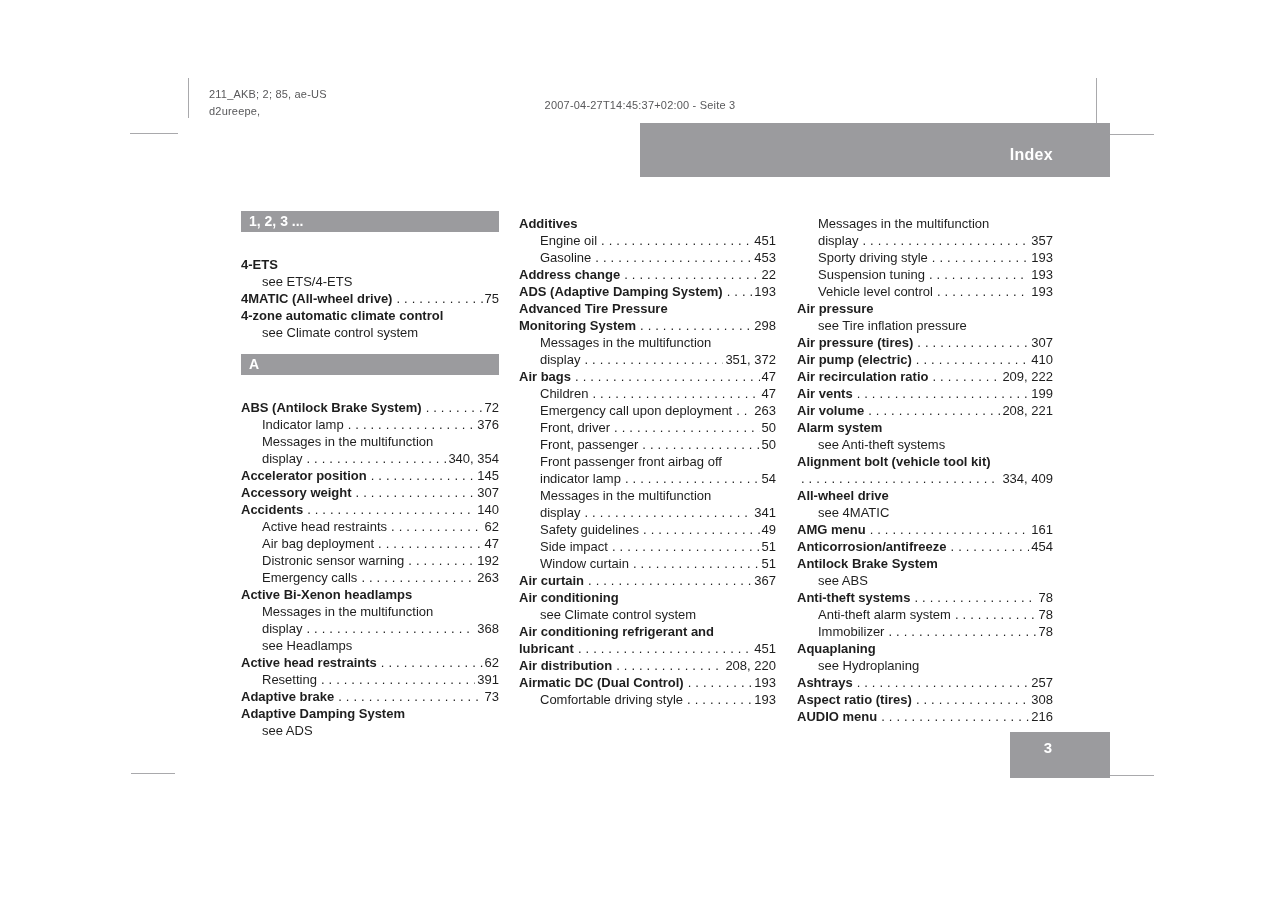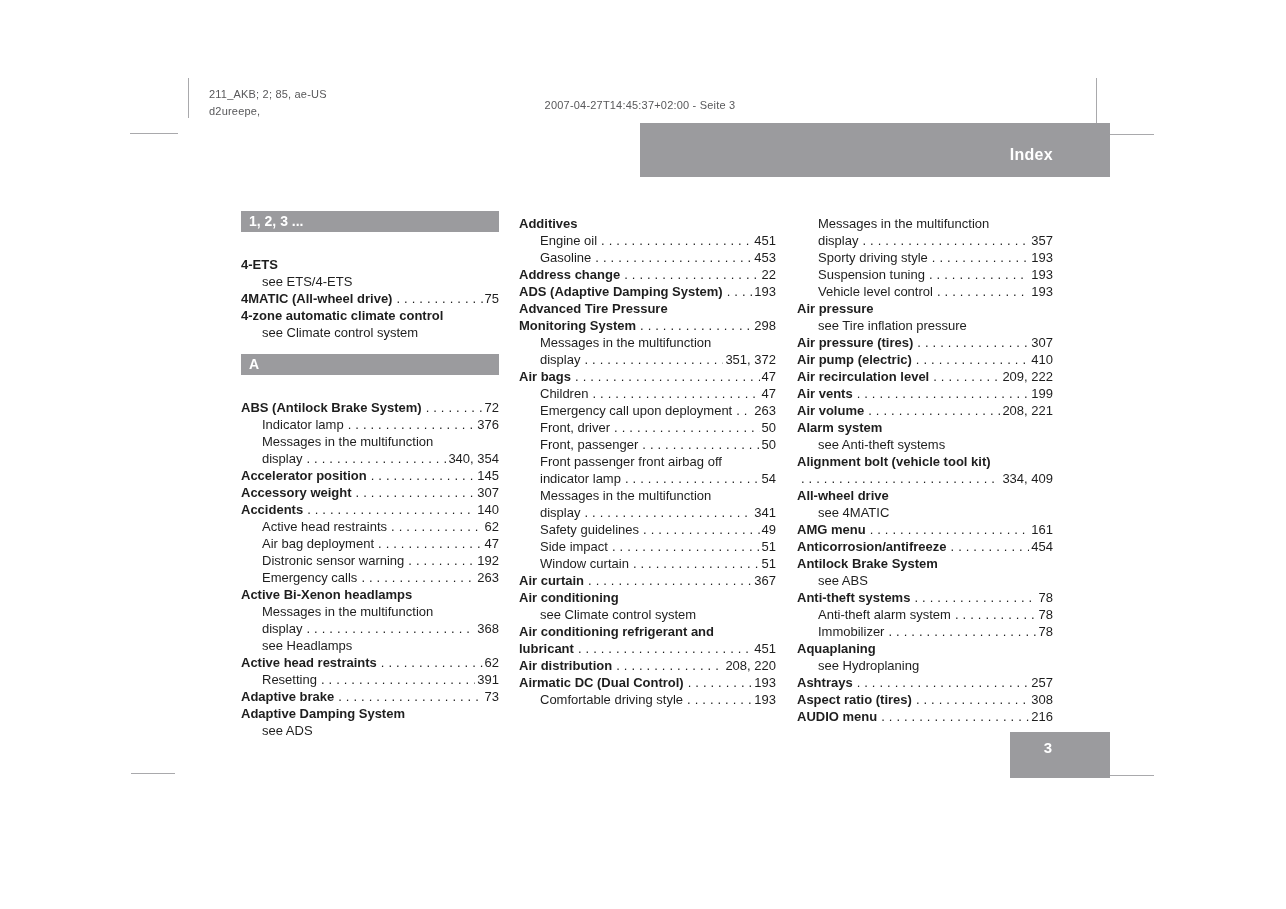--- a/index.html
+++ b/index.html
@@ -355,21 +355,21 @@
         <span class="etext bold">Air pressure (tires)</span>
         <span class="leader">................................................................................</span>
         <span class="pages">307</span>
       </div>
       <div class="row">
         <span class="etext bold">Air pump (electric)</span>
         <span class="leader">................................................................................</span>
         <span class="pages">410</span>
       </div>
       <div class="row">
-        <span class="etext bold">Air recirculation level</span>
+        <span class="etext bold">Air recirculation ratio</span>
         <span class="leader">................................................................................</span>
         <span class="pages">209, 222</span>
       </div>
       <div class="row">
         <span class="etext bold">Air vents</span>
         <span class="leader">................................................................................</span>
         <span class="pages">199</span>
       </div>
       <div class="row">
         <span class="etext bold">Air volume</span>

